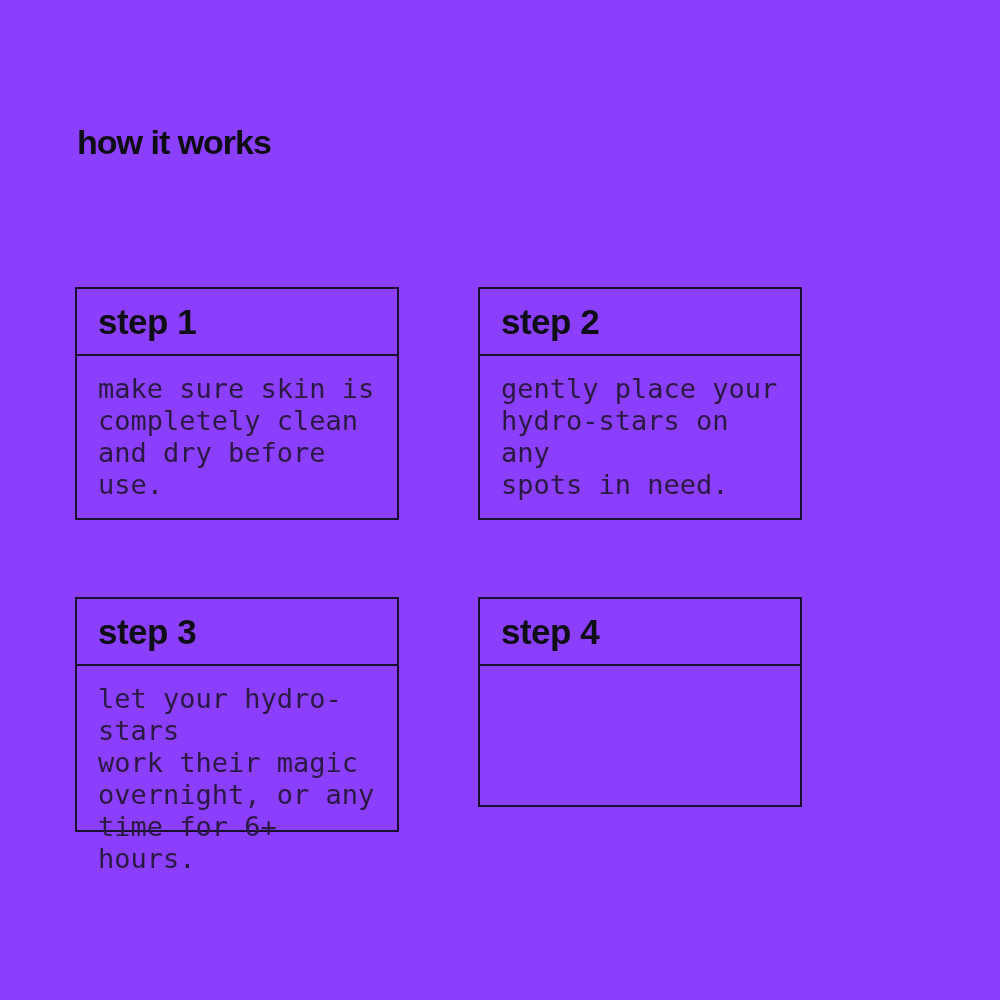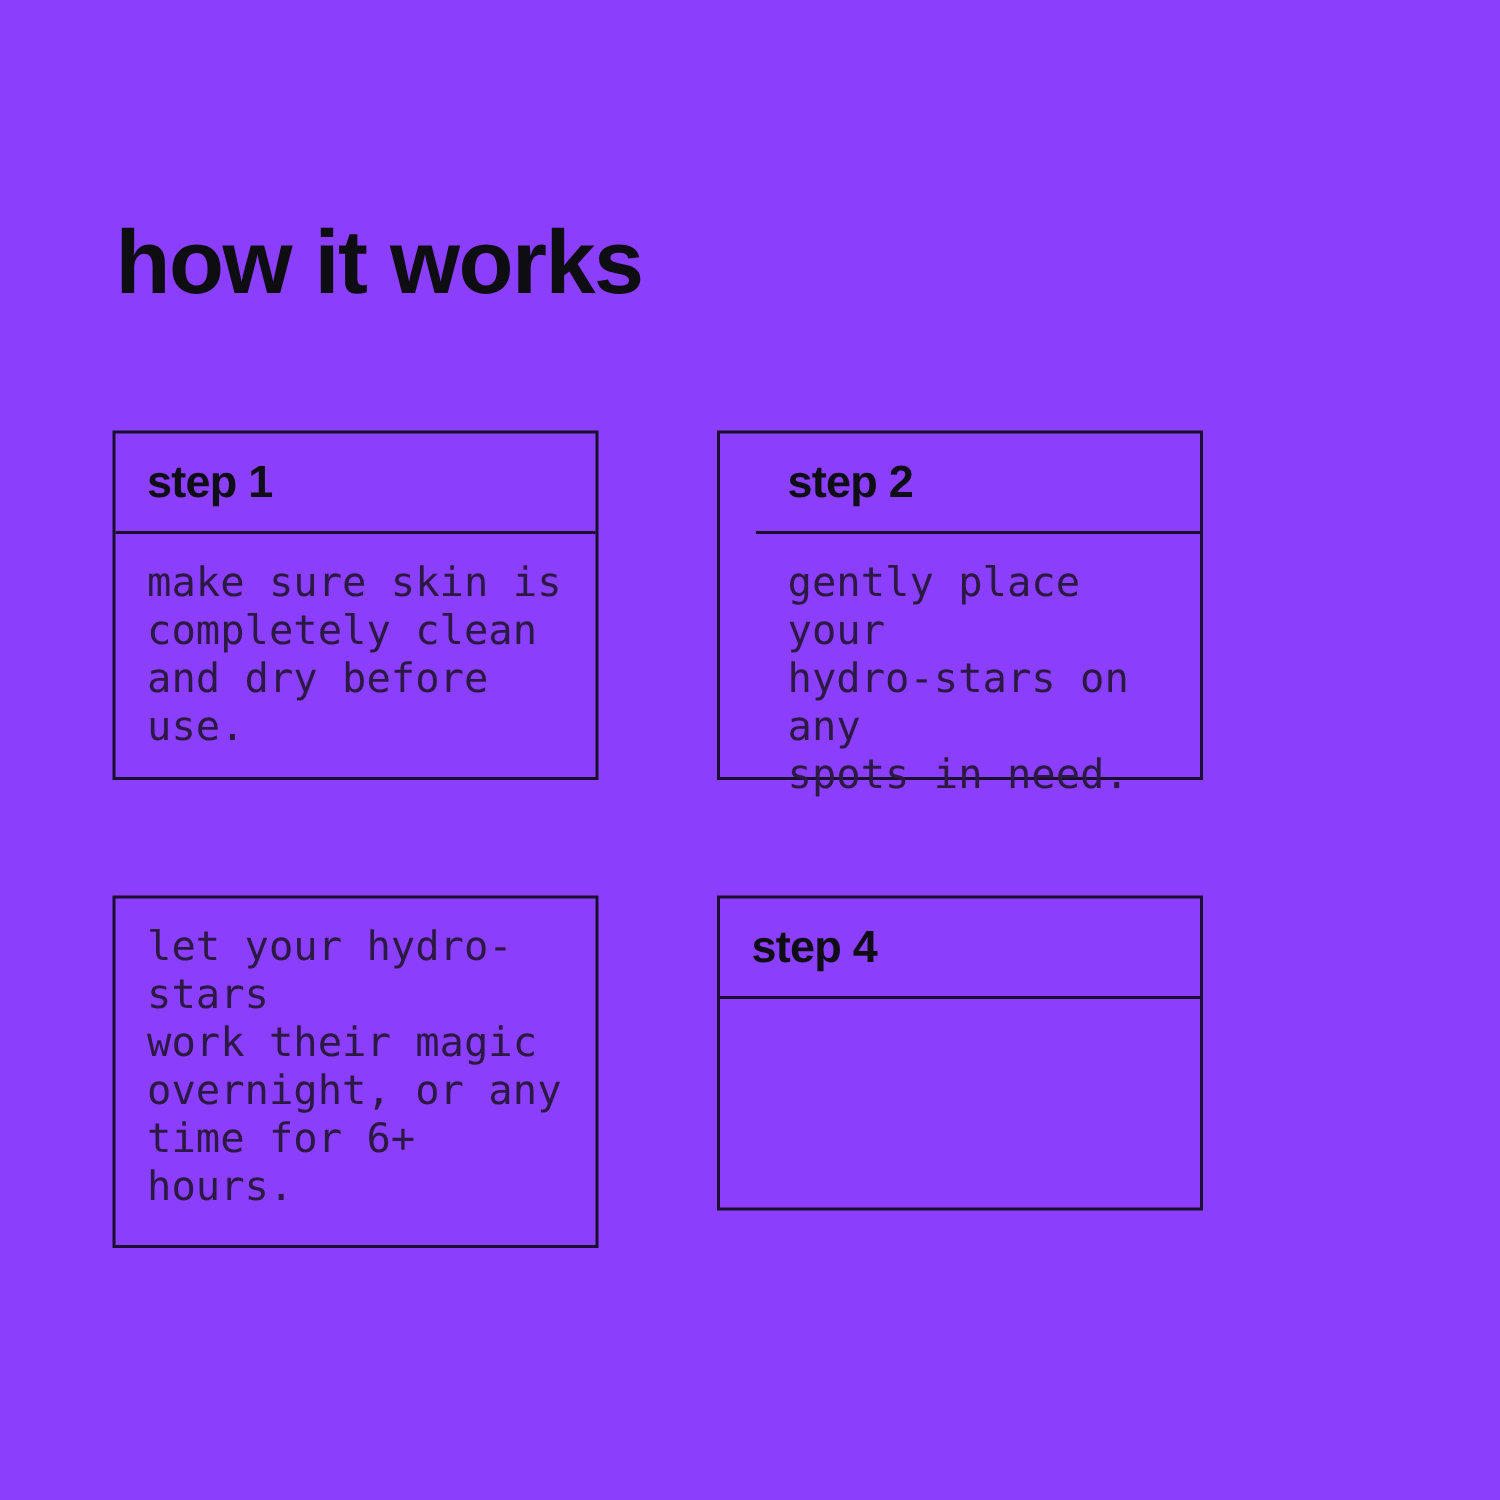--- a/index.html
+++ b/index.html
@@ -11,46 +11,46 @@
     height: 1000px;
     position: relative;
     background: #8b3ffc;
     font-family: "Liberation Sans", sans-serif;
     overflow: hidden;
   }
   .page-title {
     position: absolute;
     left: 77px;
     top: 100px;
-    font-size: 60px;
+    font-size: 34px;
     font-weight: 800;
     letter-spacing: -1px;
     color: #0d0d12;
   }
   .card {
     position: absolute;
     width: 324px;
     border: 2px solid #1a102e;
     box-sizing: border-box;
     background: transparent;
   }
   .card-1 { left: 75px;  top: 287px; height: 233px; }
-  .card-2 { left: 478px; top: 287px; height: 233px; padding-left: 24px; }
+  .card-2 { left: 478px; top: 287px; height: 233px; }
   .card-3 { left: 75px;  top: 597px; height: 235px; }
   .card-4 { left: 478px; top: 597px; height: 210px; }
   .card-header {
     height: 67px;
     border-bottom: 2px solid #1a102e;
     display: flex;
     align-items: center;
     padding-left: 21px;
     box-sizing: border-box;
   }
   .card-header .step-label {
-    font-size: 30px;
+    font-size: 35px;
     font-weight: 800;
     letter-spacing: -0.5px;
     color: #0e0e14;
   }
   .card-body {
     padding: 17px 18px 0 21px;
     font-family: "DejaVu Sans Mono", "Liberation Mono", monospace;
     font-size: 27px;
     line-height: 32px;
     color: #2b1843;
@@ -74,20 +74,23 @@
 <div class="card card-2">
   <div class="card-header">
     <span class="step-label">step 2</span>
   </div>
   <div class="card-body">gently place your
 hydro-stars on any
 spots in need.</div>
 </div>
 
 <div class="card card-3">
+  <div class="card-header">
+    <span class="step-label">step 3</span>
+  </div>
   <div class="card-body">let your hydro-stars
 work their magic
 overnight, or any
 time for 6+ hours.</div>
 </div>
 
 <div class="card card-4">
   <div class="card-header">
     <span class="step-label">step 4</span>
   </div>

